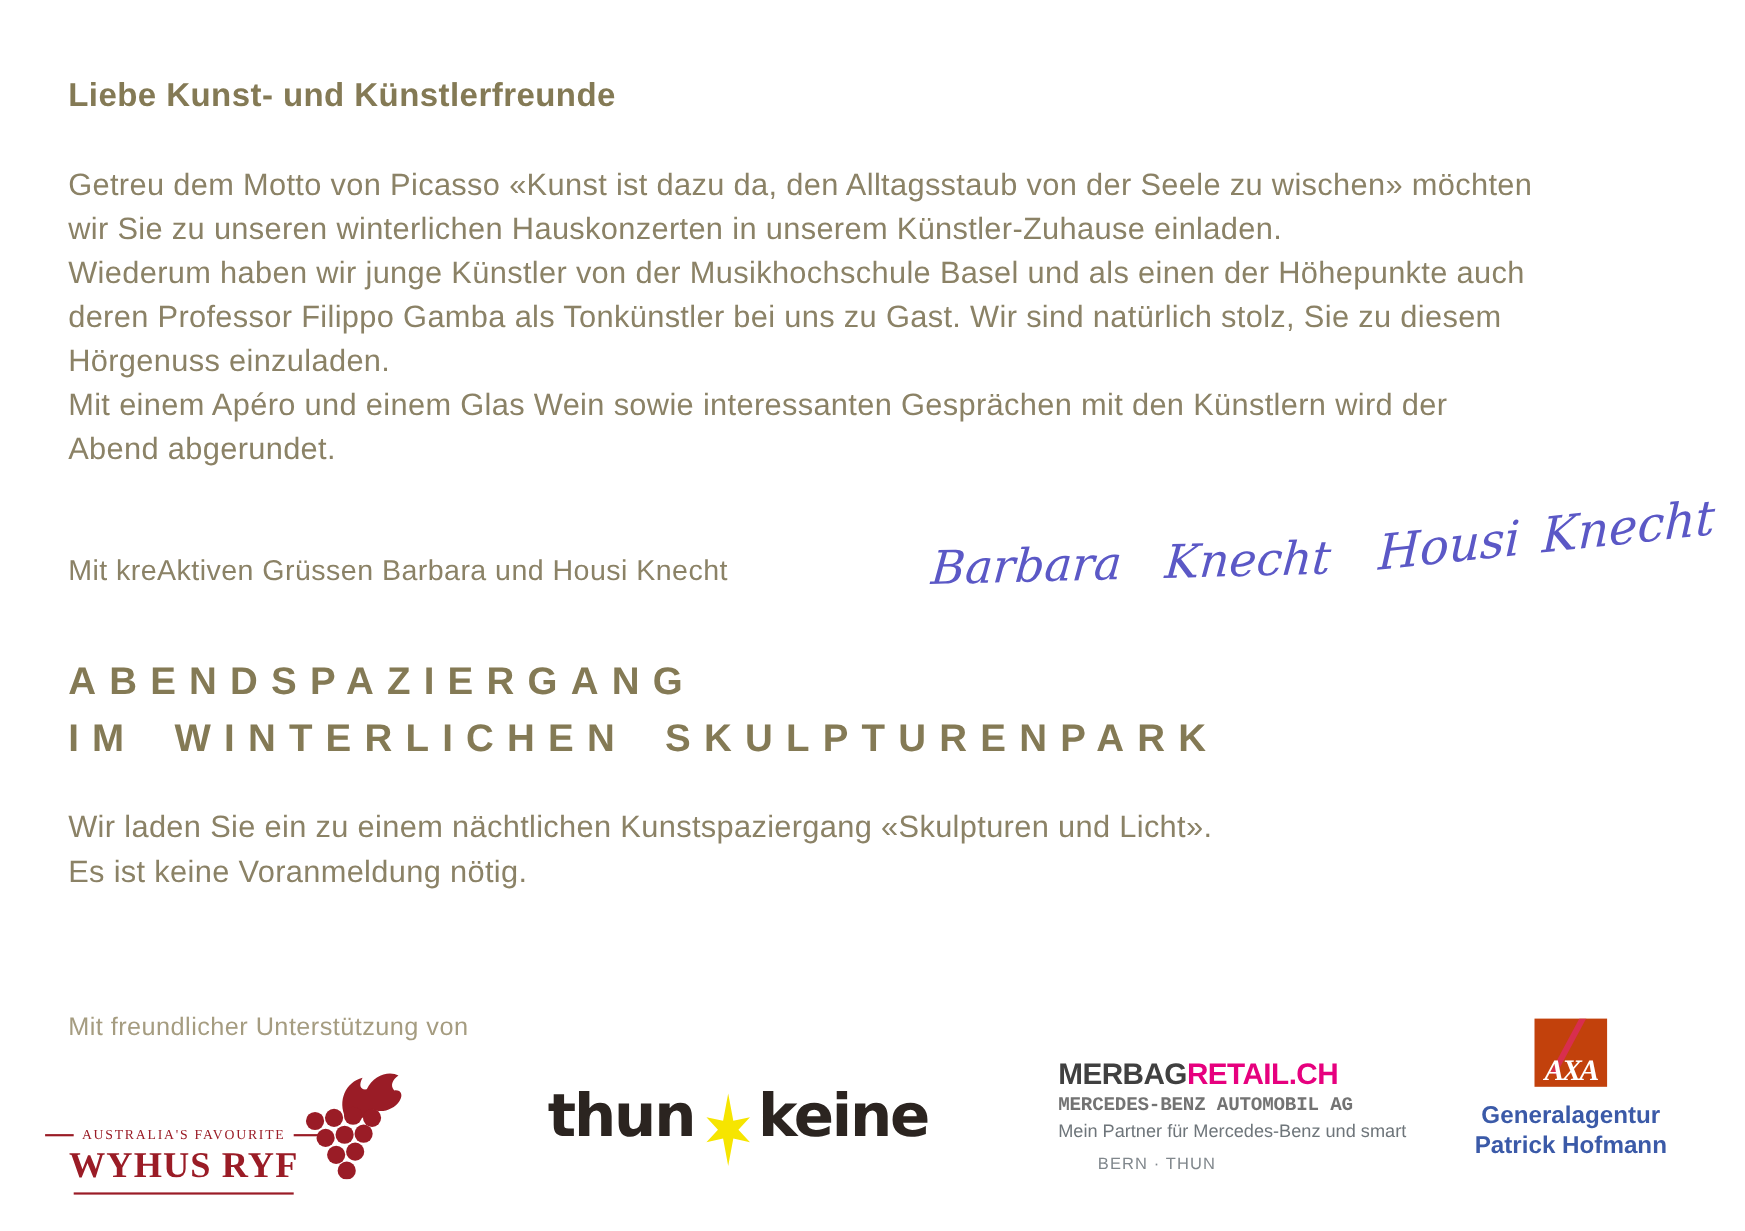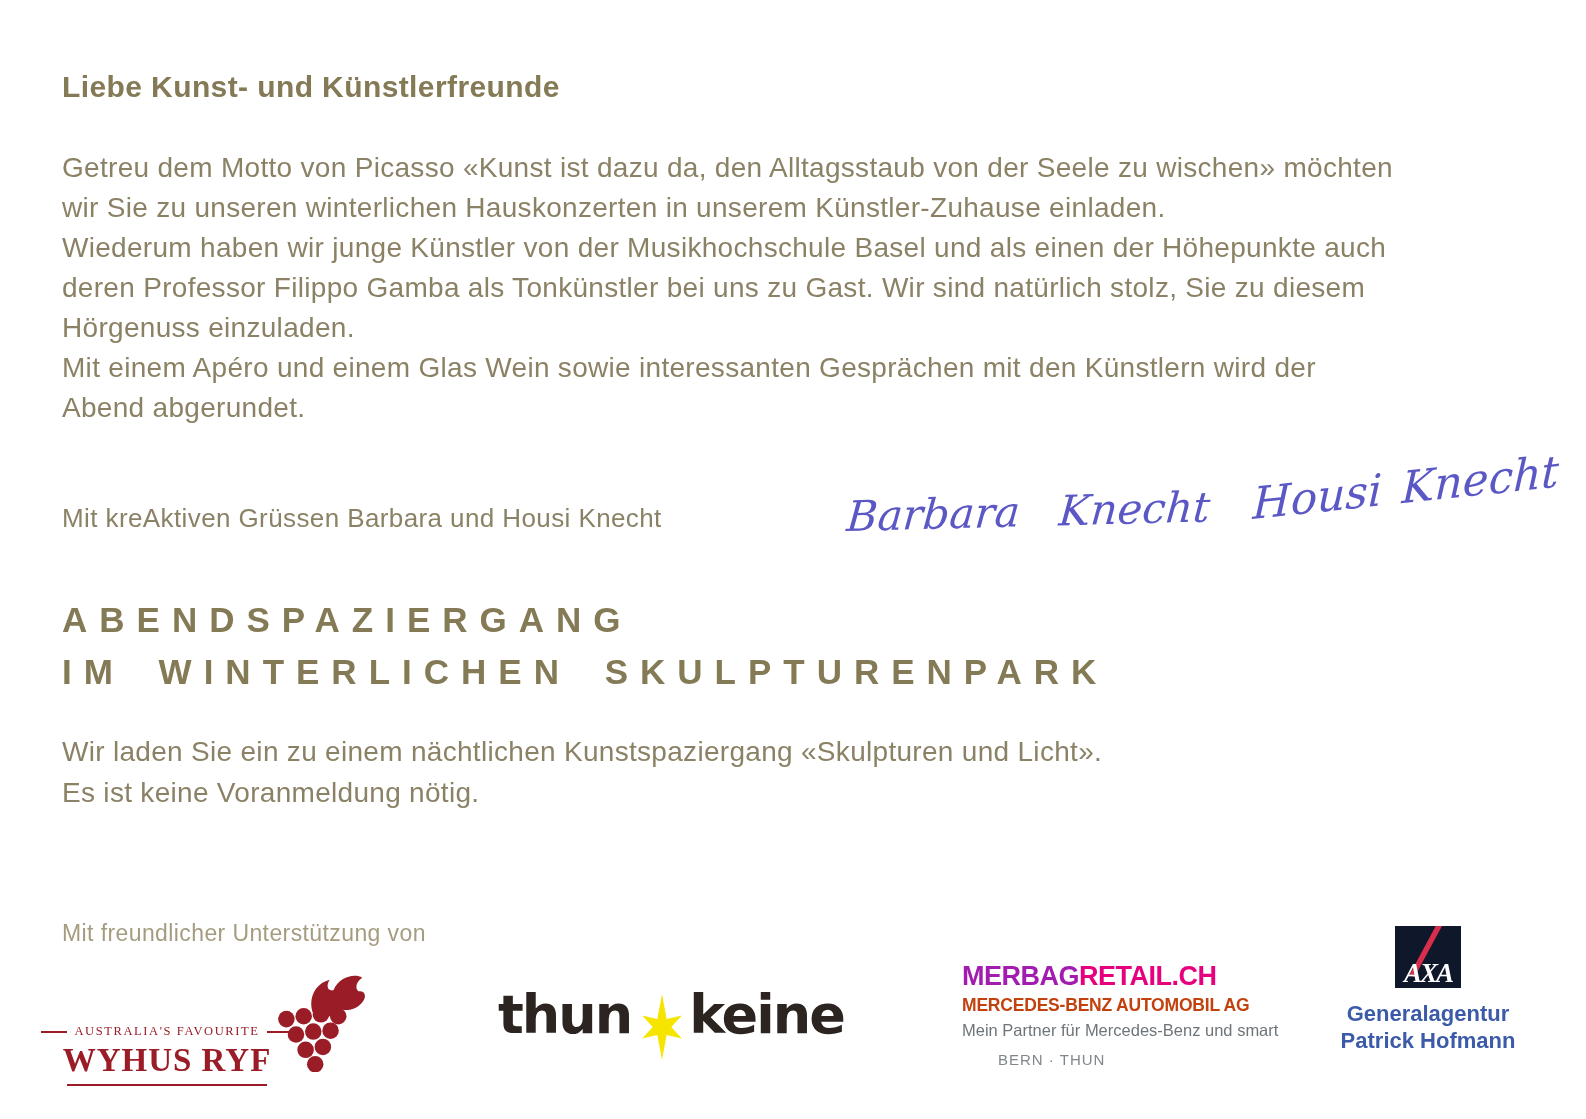--- a/index.html
+++ b/index.html
@@ -47,28 +47,28 @@
 
   
   .thunexpo{left:498px;top:988px;display:flex;align-items:flex-start;
      font-family:"DejaVu Sans",sans-serif;font-weight:bold;font-size:54px;
      color:#2b2420;letter-spacing:-2px;line-height:1;}
   .thunexpo .star-wrap{margin:2px -6px 0 -2px;}
 
   
   .merbag{left:962px;top:961px;font-family:"Liberation Sans",sans-serif;white-space:nowrap;}
   .merbag-line1{font-size:27px;font-weight:bold;letter-spacing:-.5px;}
-  .merbag-brand{color:#a21caf;}
+  .merbag-brand{color:#404040;}
   .merbag-suffix{color:#e6007e;}
-  .merbag-line2{font-size:17.5px;font-weight:bold;color:#c2410c;margin-top:3px;letter-spacing:-.2px;}
+  .merbag-line2{font-size:17.5px;font-weight:bold;color:#737373;margin-top:3px;letter-spacing:-.2px;font-family:Liberation Mono, monospace;}
   .merbag-line3{font-size:16.5px;color:#6e757a;margin-top:5px;}
   .merbag-line4{font-size:15px;color:#80878c;margin-top:11px;letter-spacing:1px;margin-left:36px;}
 
   
-  .axa-square{left:1395px;top:926px;width:66px;height:62px;background:#0f172a;overflow:hidden;}
+  .axa-square{left:1395px;top:926px;width:66px;height:62px;background:#c2410c;overflow:hidden;}
   .axa-letters{position:absolute;left:0;right:0;bottom:1px;text-align:center;
      color:#ffffff;font-family:"Liberation Serif",serif;font-weight:bold;font-style:italic;
      font-size:27px;letter-spacing:-2px;line-height:1;}
   .axa-text{left:1328px;top:1000px;width:200px;text-align:center;
      font-size:22px;font-weight:bold;color:#3b5aa8;line-height:27px;white-space:nowrap;}
 </style>
 </head>
 <body>
 
 <div class="abs salutation">Liebe Kunst- und Künstlerfreunde</div>

